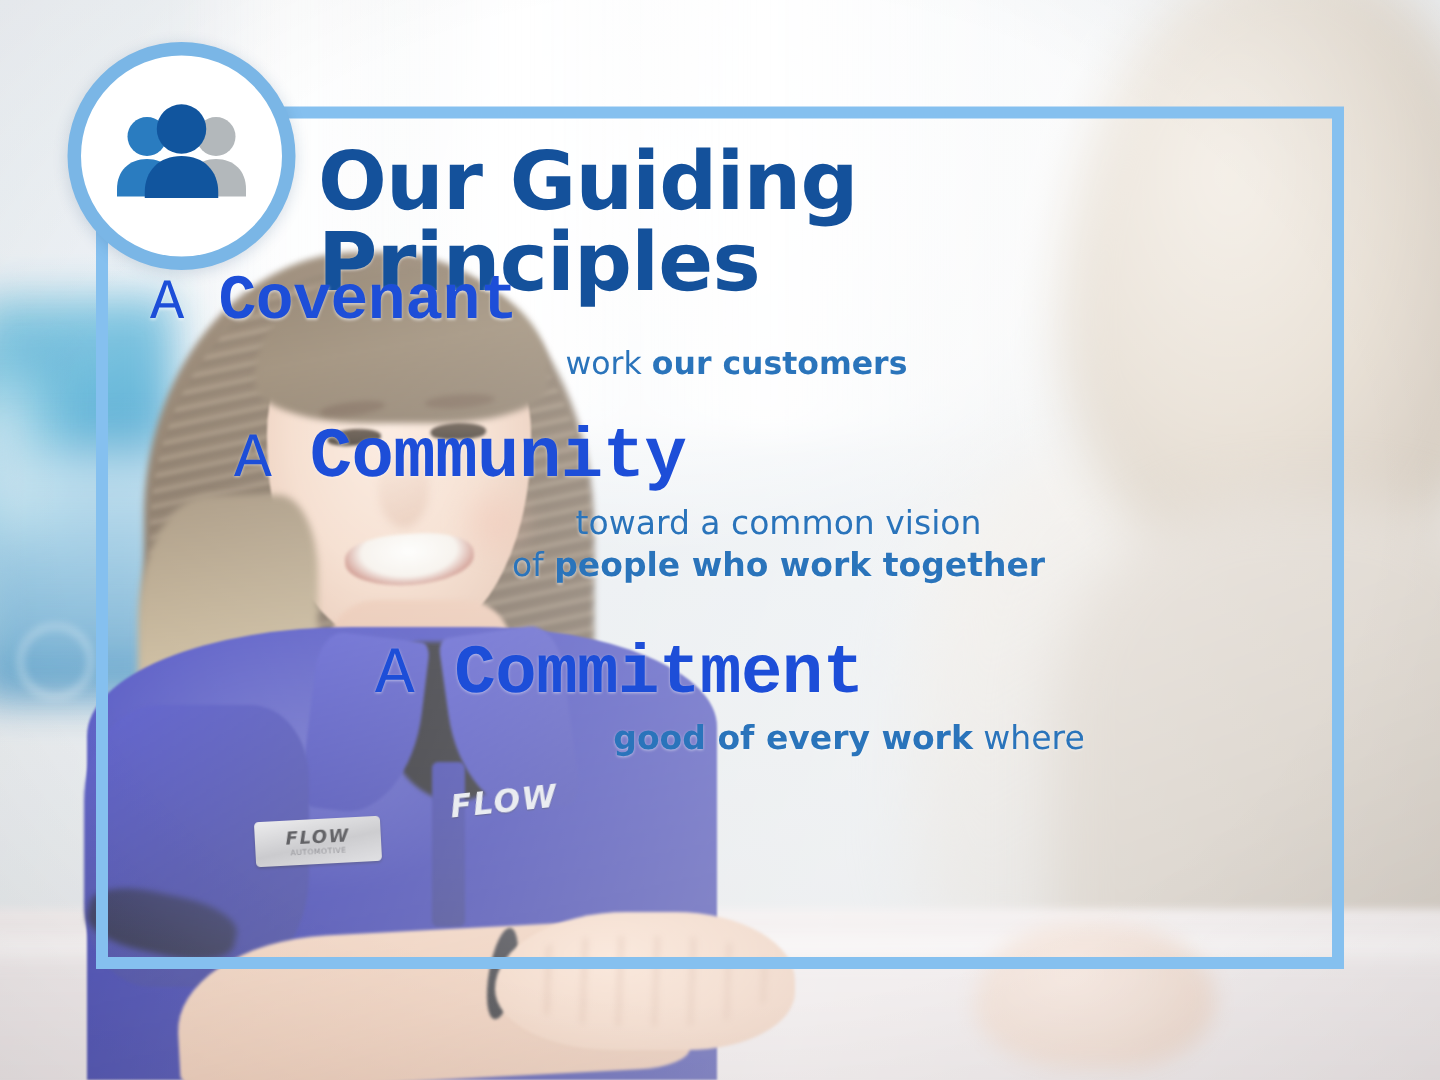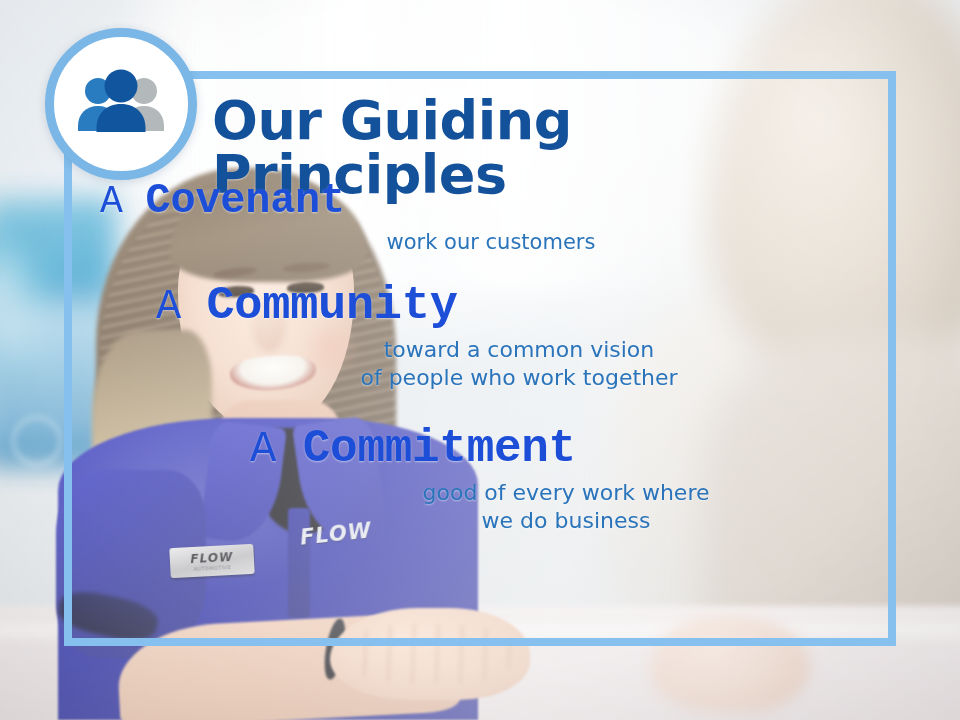--- a/index.html
+++ b/index.html
@@ -436,21 +436,21 @@
   }
   .p-sub {
     text-align: center;
     color: #2a74bb;
     font-size: 22px;
     font-weight: 400;
     line-height: 1.28;
     margin-top: 6px;
     text-shadow: 0 1px 2px rgba(255,255,255,.5);
   }
-  .p-sub b { font-weight: 400; }
+  .p-sub b { font-weight: 700; }
 
   
   #principle-0 .p-head .art { font-size: 38px; }
   #principle-0 .p-head .word { font-size: 42px; }
   #principle-0 { margin-bottom: 18px; }
   #principle-0 .p-sub { font-size: 21px; }
 
   #principle-1 { margin-top: 26px; margin-bottom: 16px; }
   #principle-1 .p-head .art { font-size: 42px; }
   #principle-1 .p-head .word { font-size: 47px; }
@@ -551,18 +551,17 @@
         <div class="p-head"><span class="art">A </span><span class="word">Community</span></div>
         <div class="p-sub">
           <div><span>toward a common vision</span></div>
           <div><span>of </span><b>people who work together</b></div>
         </div>
       </div>
       <div class="principle indent-2" id="principle-2">
         <div class="p-head"><span class="art">A </span><span class="word">Commitment</span></div>
         <div class="p-sub">
           <div><b>good of every work</b><span> where</span></div>
-          <div><span>we do business</span></div>
         </div>
       </div>
     </div>
 
 </div>
 
 </body></html>

